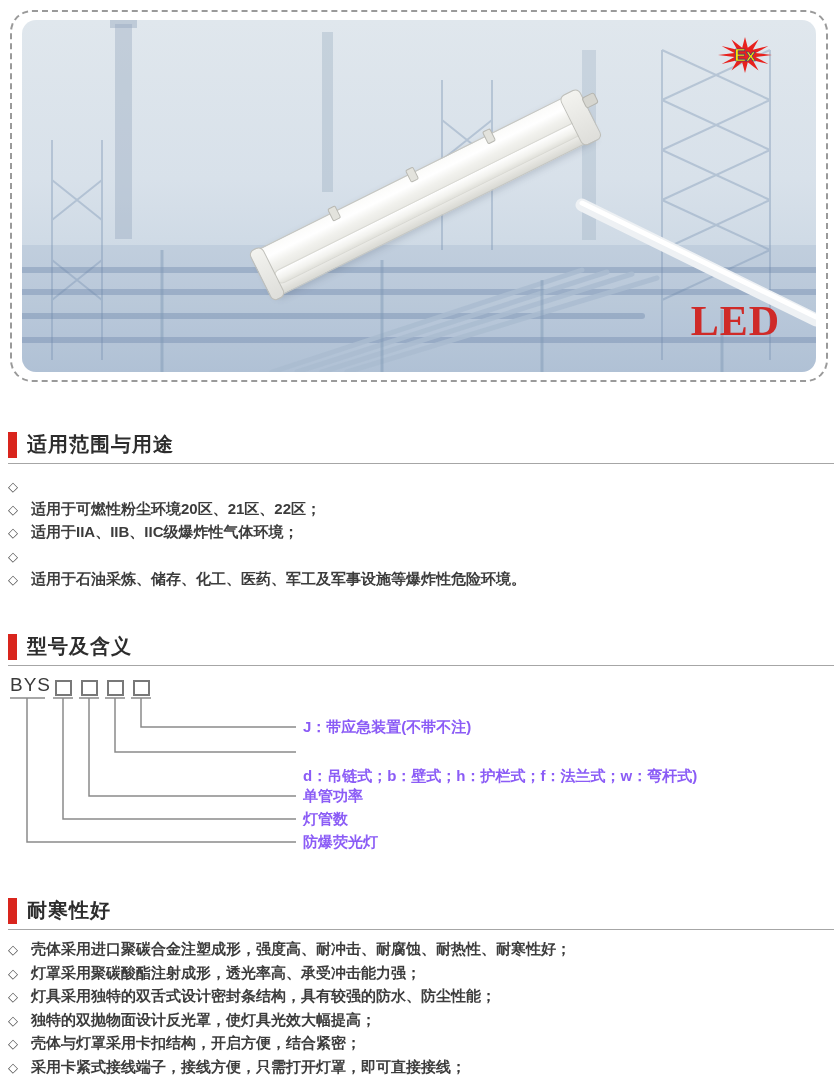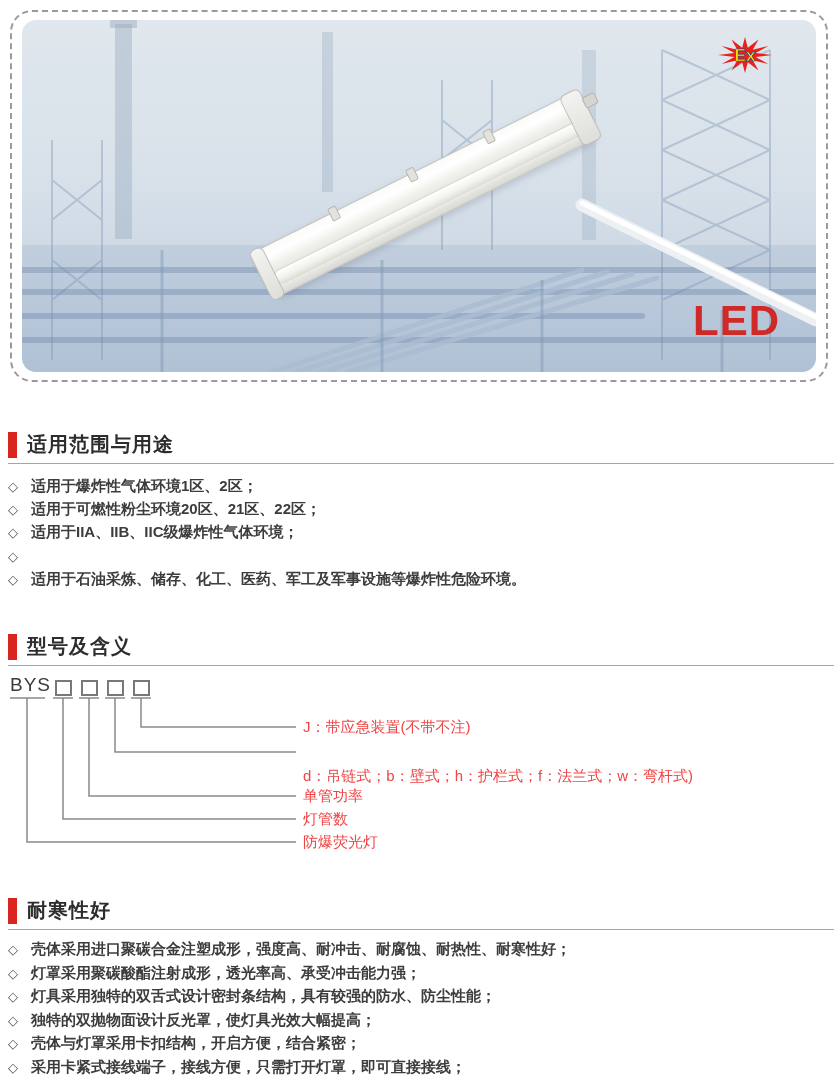--- a/index.html
+++ b/index.html
@@ -31,20 +31,21 @@
   .ex-badge{position:absolute;left:693px;top:14px;width:60px;height:42px;}
   .ex-badge text{
     font-family:"Liberation Sans","DejaVu Sans",sans-serif;
     font-size:17px;font-weight:bold;fill:#ffe400;stroke:#1c3f94;stroke-width:.6px;
   }
 
   .led-mark{
     position:absolute;right:36px;top:280px;
     font-size:42px;font-weight:bold;letter-spacing:1px;color:#cf2a28;
     line-height:1;
+    font-family:Liberation Serif, serif;
   }
 
   
   .fixture{
     position:absolute;left:223px;top:149px;width:360px;height:52px;
     transform:rotate(-26.5deg);
   }
   .fixture-body{
     position:absolute;inset:0;border-radius:9px;
     background:linear-gradient(180deg,#fbfbf9 0%,#ffffff 20%,#f1f1ed 38%,#e6e6e1 58%,#f5f5f2 72%,#d9d9d3 100%);
@@ -86,21 +87,21 @@
   ul.bullets .dia{font-size:13px;margin-right:13px;color:#4a4a4a;font-weight:400;}
   .list-scope{top:475px;} .list-scope li{height:23.2px;}
   .list-features{top:938px;} .list-features li{height:23.5px;}
 
   
   .diagram{position:absolute;left:8px;top:674px;width:824px;height:210px;text-align:right;}
   .diagram svg.wires{position:absolute;inset:0;}
   .bys{position:absolute;left:2px;top:0px;font-size:19px;letter-spacing:1px;color:#3a3a3a;font-weight:500;}
   .dbox{position:absolute;top:6px;width:17px;height:16px;border:2px solid #787878;background:#fff;}
   .dbox.b1{left:47px;} .dbox.b2{left:73px;} .dbox.b3{left:99px;} .dbox.b4{left:125px;}
-  .dlabel{position:absolute;left:295px;height:20px;line-height:20px;font-size:15px;font-weight:400;color:#ef4444;white-space:nowrap;}
+  .dlabel{position:absolute;left:295px;height:20px;line-height:20px;font-size:15px;font-weight:700;color:#8b5cf6;white-space:nowrap;}
   .dl-emerg{top:43px;} .dl-mount1{top:68px;} .dl-mount2{top:92px;}
   .dl-power{top:112px;} .dl-tubes{top:135px;} .dl-type{top:158px;}
 </style>
 </head>
 <body>
 
 <div class="hero">
   <div class="photo">
     <svg class="bg" width="794" height="352" viewBox="0 0 794 352">
 
@@ -157,21 +158,20 @@
   <div class="head">
     <span class="bar"></span>
     <h2>适用范围与用途</h2>
   </div>
   <div class="rule"></div>
 </div>
 
 <ul class="bullets list-scope">
   <li>
       <span class="dia">◇</span>
-      <span>适用于爆炸性气体环境1区、2区；</span>
     </li>
   <li>
       <span class="dia">◇</span>
       <span>适用于可燃性粉尘环境20区、21区、22区；</span>
     </li>
   <li>
       <span class="dia">◇</span>
       <span>适用于IIA、IIB、IIC级爆炸性气体环境；</span>
     </li>
   <li>

